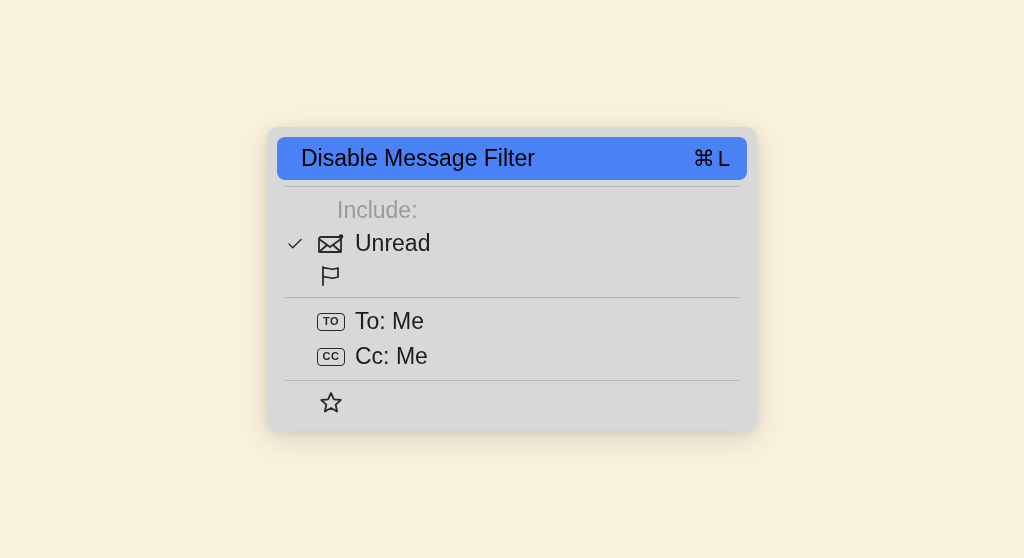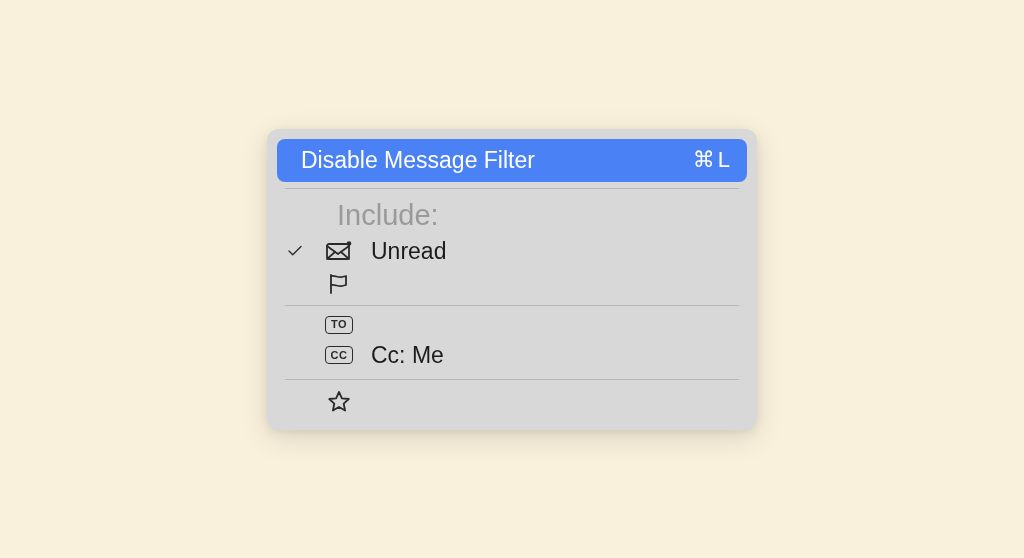--- a/index.html
+++ b/index.html
@@ -15,21 +15,21 @@
   }
   .menu {
     width: 490px;
     background: #d8d8d8;
     border-radius: 12px;
     padding: 10px 10px 12px 10px;
     box-shadow: 0 8px 30px rgba(0,0,0,0.12), 0 2px 8px rgba(0,0,0,0.08);
   }
   .primary-item {
     background: #4a82f5;
-    color: #ffffff;
+    color: #000000;
     border-radius: 8px;
     padding: 8px 16px 8px 24px;
     display: flex;
     align-items: center;
     font-size: 23px;
     font-weight: 500;
     margin-bottom: 6px;
   }
   .primary-item .label { flex: 1; }
   .primary-item .shortcut {
@@ -42,31 +42,31 @@
   .cmd-symbol { font-size: 22px; line-height: 1; }
 
   .divider {
     height: 1px;
     background: #b8b8b8;
     margin: 6px 8px;
   }
 
   .section-header {
     color: #9a9a9a;
-    font-size: 29px;
+    font-size: 23px;
     padding: 4px 0 2px 60px;
   }
 
   .menu-item {
     display: flex;
     align-items: center;
     padding: 4px 8px 4px 6px;
     color: #1c1c1c;
     font-size: 23px;
-    gap: 18px;
+    gap: 10px;
     border-radius: 6px;
   }
   .check-col {
     width: 24px;
     display: flex;
     align-items: center;
     justify-content: center;
     color: #1c1c1c;
     font-size: 20px;
   }
@@ -140,20 +140,21 @@
   </div>
 
   <div class="divider"></div>
 
 
   <div class="menu-item">
     <span class="check-col"></span>
     <span class="icon-col">
       <span class="badge-box">TO</span>
     </span>
+    <span class="label">To: Me</span>
   </div>
 
   <div class="menu-item">
     <span class="check-col"></span>
     <span class="icon-col">
       <span class="badge-box">CC</span>
     </span>
     <span class="label">Cc: Me</span>
   </div>
 

